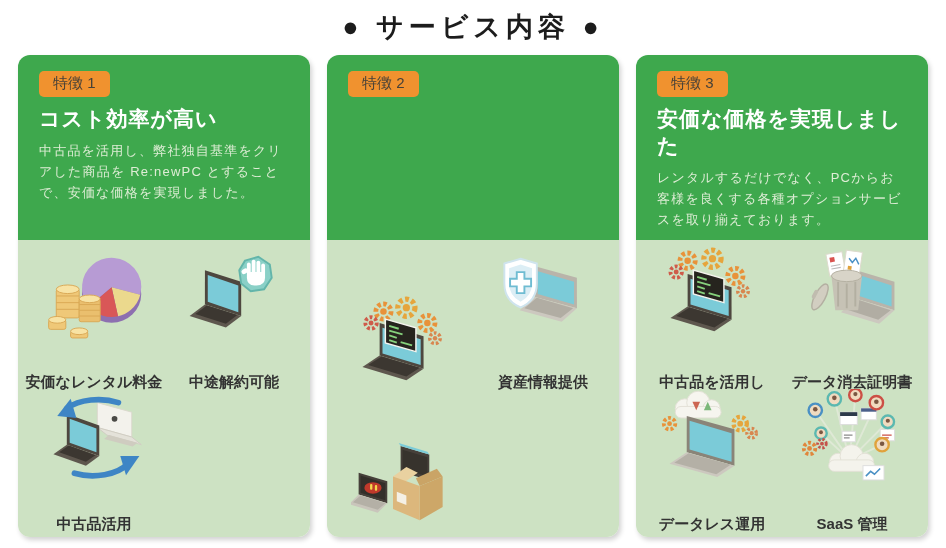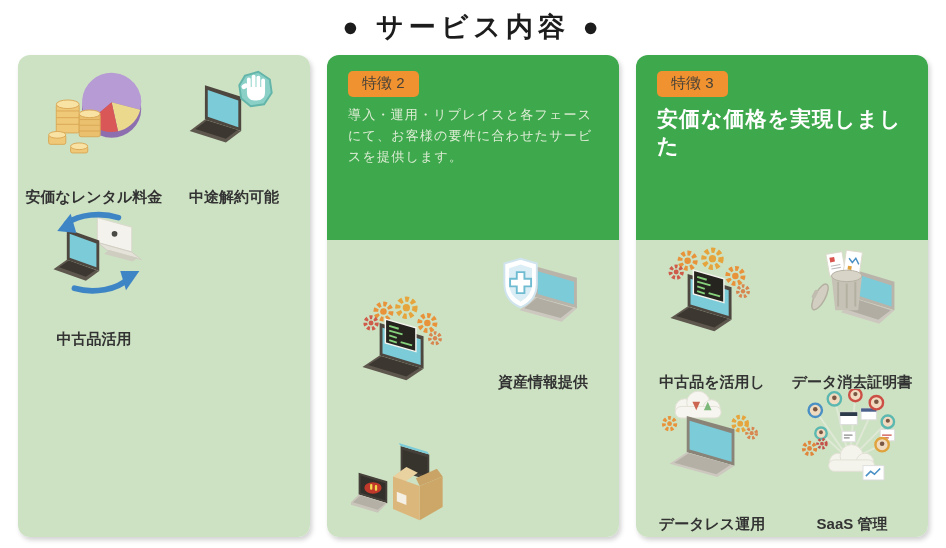--- a/index.html
+++ b/index.html
@@ -28,20 +28,25 @@
 </style>
 </head>
 <body>
 
 <div class="page">
   <div class="page-title">● サービス内容 ●</div>
 
   <div class="cards">
 
     <div class="card">
+      <div class="card-header">
+        <span class="badge">特徴 1</span>
+        <div class="card-title">コスト効率が高い</div>
+        <div class="card-desc">中古品を活用し、弊社独自基準をクリアした商品を Re:newPC とすることで、安価な価格を実現しました。</div>
+      </div>
       <div class="card-body">
         <div class="feature">
           <div class="icon-box">
             <svg viewBox="0 0 110 100" width="105" height="96">
               <ellipse cx="74" cy="49" rx="31" ry="30" fill="#8d6fb0"></ellipse>
               <g transform="rotate(140 74 42)">
                 <circle cx="74" cy="42" r="15.5" fill="none" stroke="#b79bd4" stroke-width="31" stroke-dasharray="63 98"></circle>
                 <circle cx="74" cy="42" r="15.5" fill="none" stroke="#ebd98d" stroke-width="31" stroke-dasharray="17 98" stroke-dashoffset="-63"></circle>
                 <circle cx="74" cy="42" r="15.5" fill="none" stroke="#d95757" stroke-width="31" stroke-dasharray="18 98" stroke-dashoffset="-80"></circle>
               </g>
@@ -99,21 +104,20 @@
             </svg>
           </div>
           <div class="feature-label">中古品活用</div>
         </div>
       </div>
     </div>
 
     <div class="card">
       <div class="card-header">
         <span class="badge">特徴 2</span>
-        <div class="card-desc">導入・運用・リプレイスと各フェースにて、お客様の要件に合わせたサービスを提供します。</div>
       </div>
       <div class="card-body">
         <div class="feature">
           <div class="icon-box">
             <svg viewBox="0 0 110 100" width="105" height="96">
               <polygon points="30,28 76,42 76,76 30,62" fill="#4e473f"></polygon>
               <polygon points="33,33 73,45 73,72 33,60" fill="#7bcbd8"></polygon>
               <polygon points="30,62 76,76 58,88 12,74" fill="#5e574e"></polygon>
               <polygon points="32,63 72,75 58,84 18,72" fill="#3c3731"></polygon>
               <circle cx="34" cy="16" r="8" fill="none" stroke="#e8923a" stroke-width="5" stroke-dasharray="3.6 2.6"></circle>
@@ -174,20 +178,21 @@
             </svg>
           </div>
         </div>
       </div>
     </div>
 
     <div class="card">
       <div class="card-header">
         <span class="badge">特徴 3</span>
         <div class="card-title">安価な価格を実現しました</div>
+        <div class="card-desc">レンタルするだけでなく、PCからお客様を良くする各種オプションサービスを取り揃えております。</div>
       </div>
       <div class="card-body">
         <div class="feature">
           <div class="icon-box">
             <svg viewBox="0 0 110 100" width="105" height="96">
               <polygon points="30,28 76,42 76,76 30,62" fill="#4e473f"></polygon>
               <polygon points="33,33 73,45 73,72 33,60" fill="#7bcbd8"></polygon>
               <polygon points="30,62 76,76 58,88 12,74" fill="#5e574e"></polygon>
               <polygon points="32,63 72,75 58,84 18,72" fill="#3c3731"></polygon>
               <circle cx="30" cy="14" r="8" fill="none" stroke="#e8923a" stroke-width="5" stroke-dasharray="3.6 2.6"></circle>

